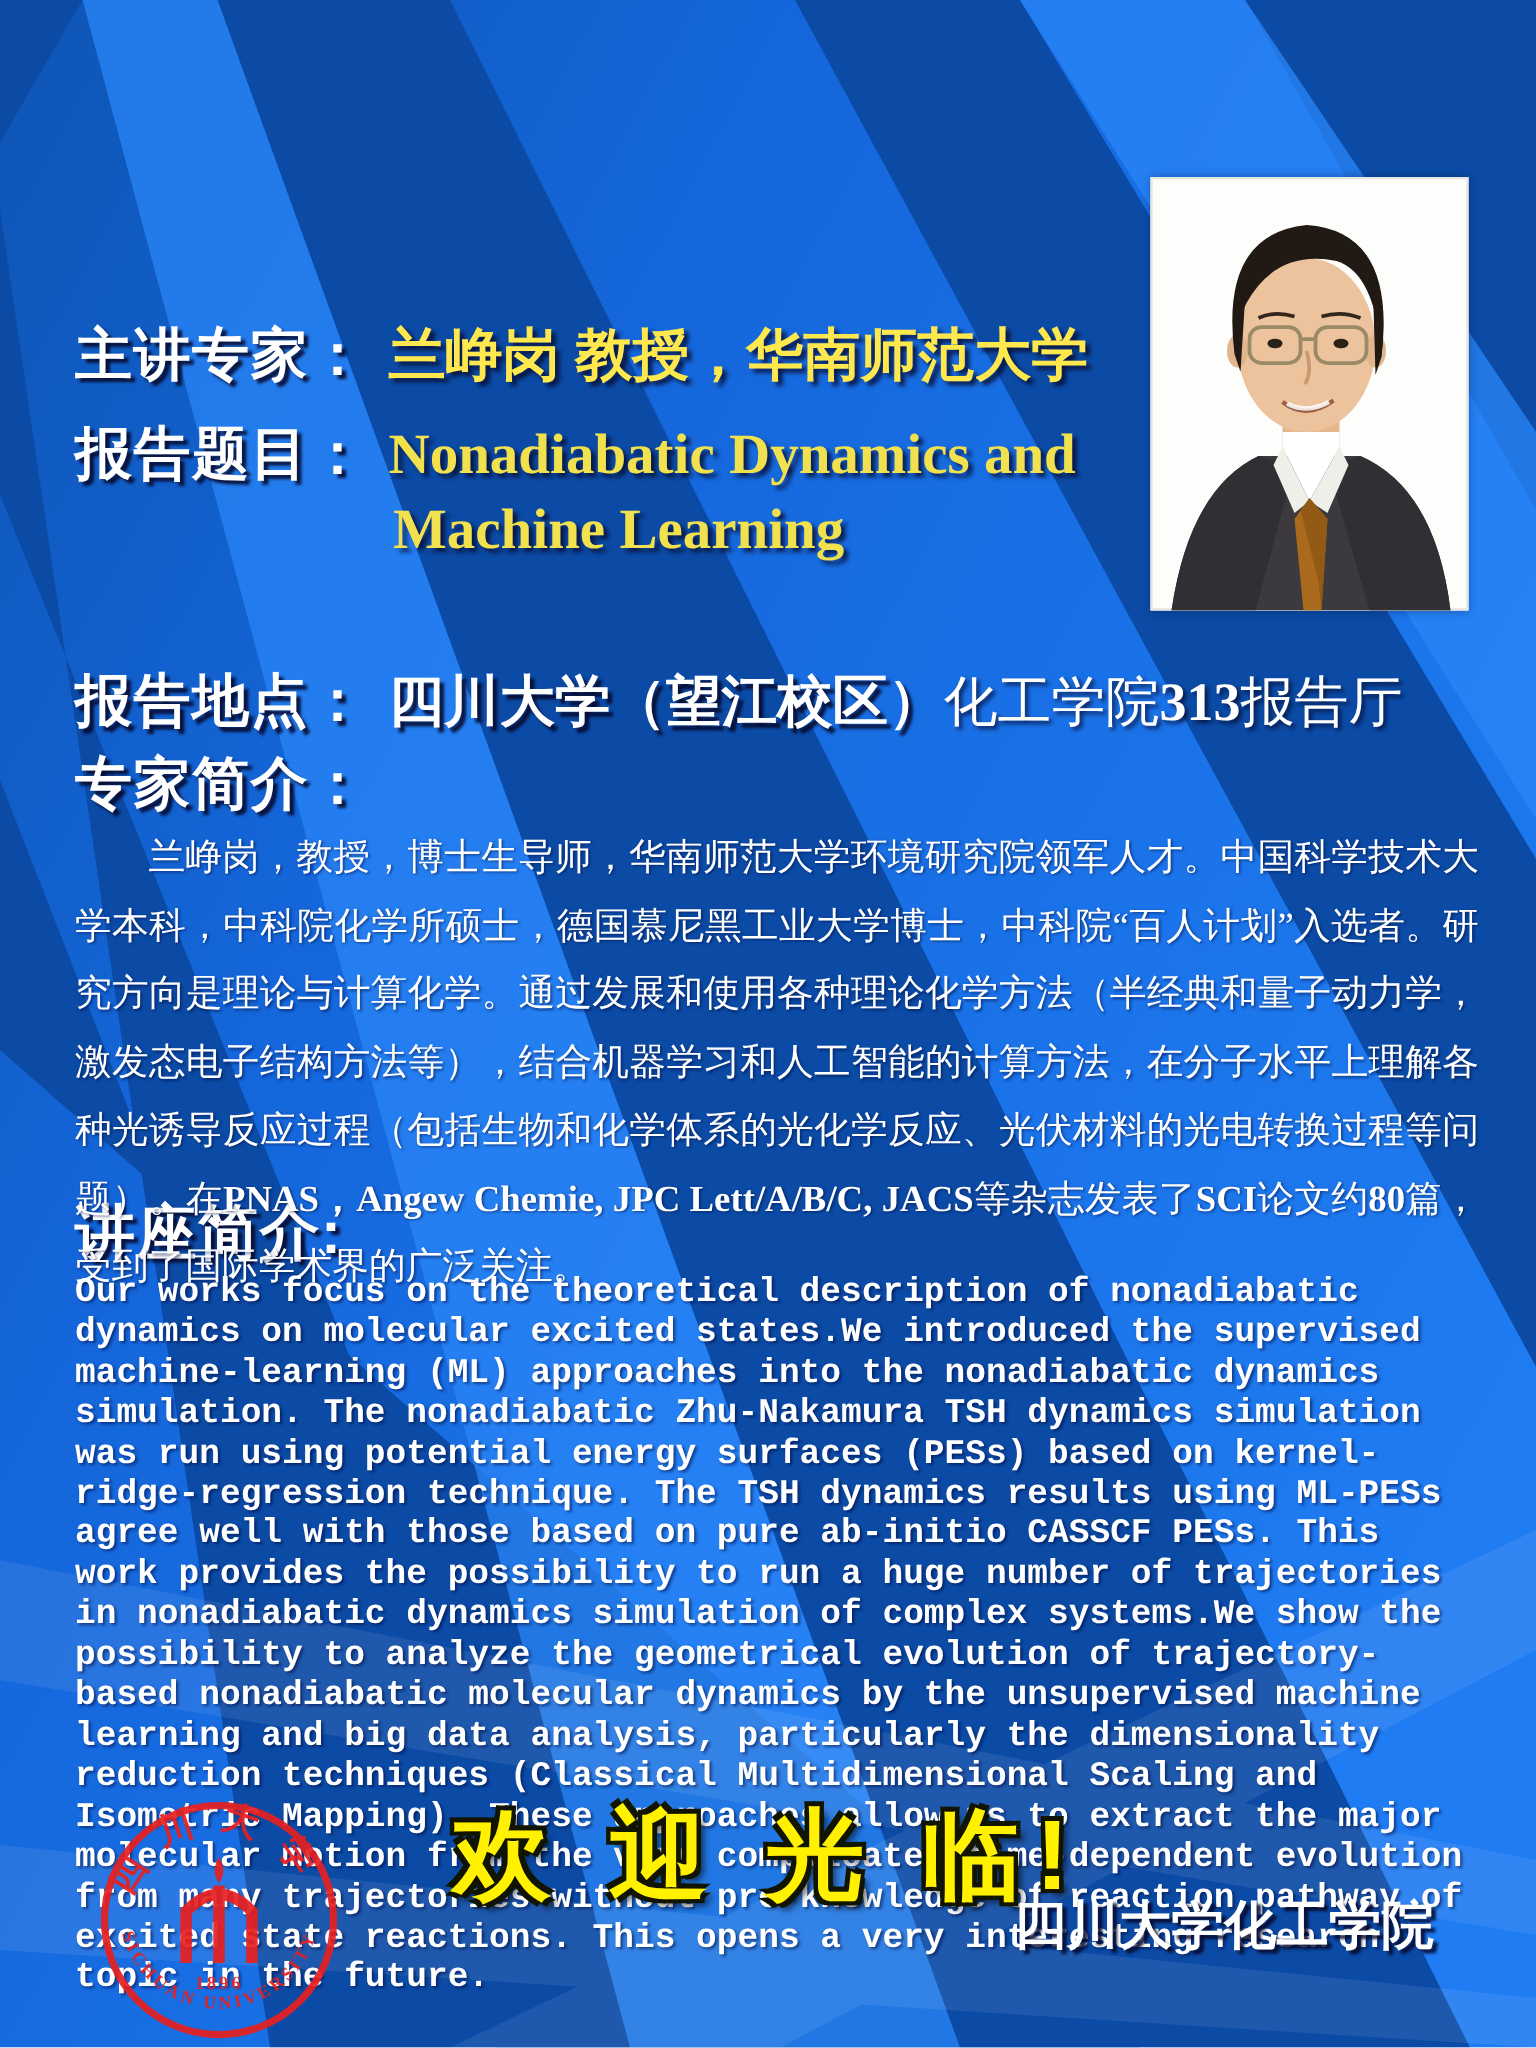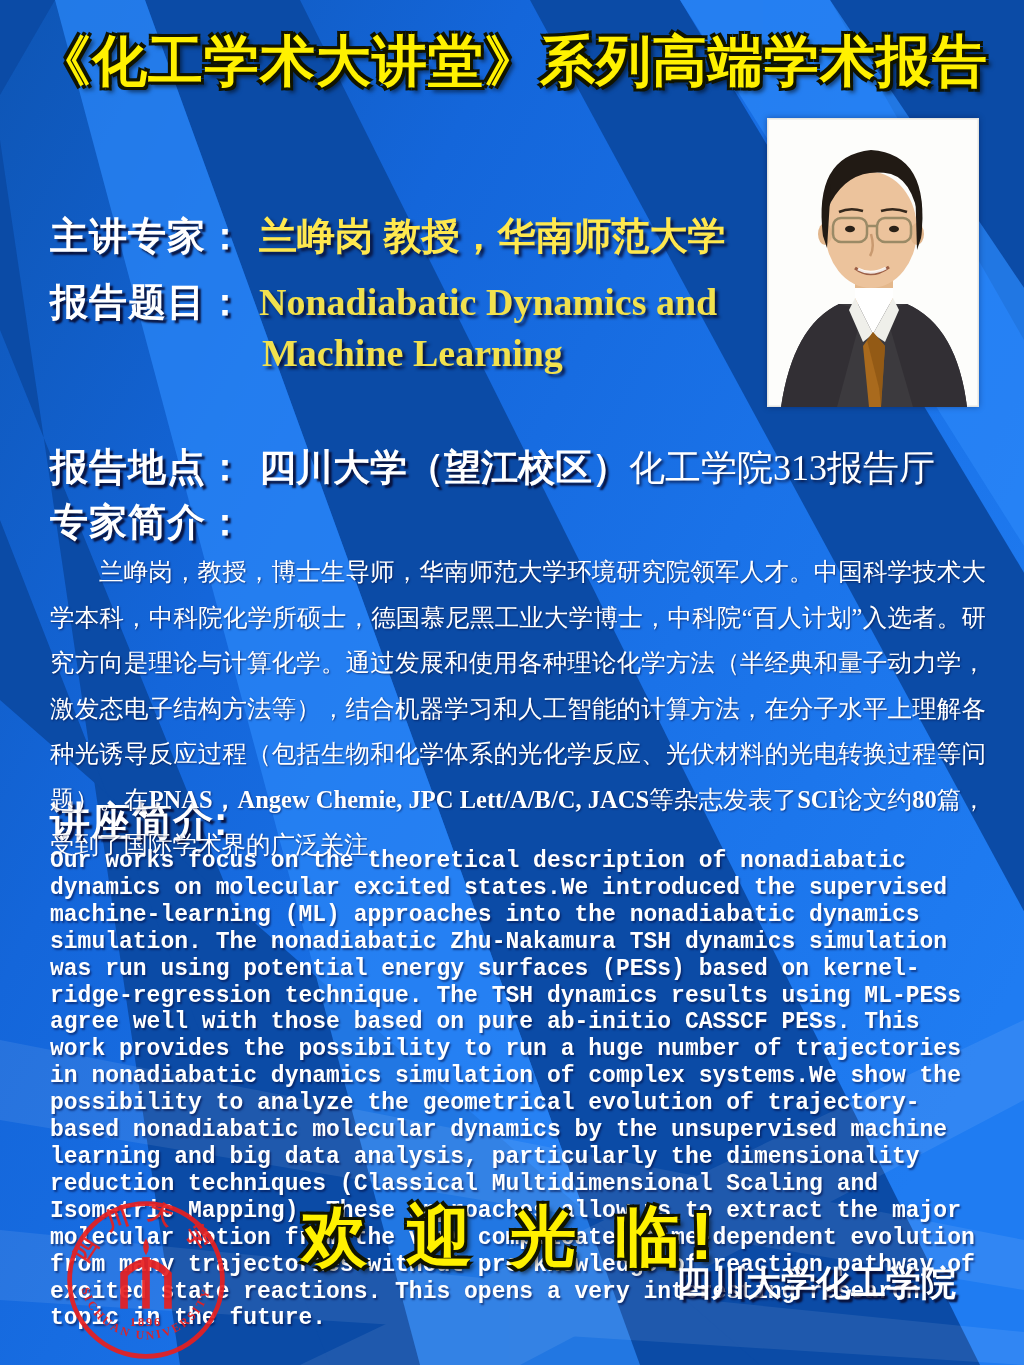--- a/index.html
+++ b/index.html
@@ -23,21 +23,21 @@
   .val-yellow{font-size:38px;font-weight:bold;color:#ffe84e;margin-left:14px;
     text-shadow:3px 3px 3px rgba(8,10,45,.85);}
   .val-topic{font-family:"Liberation Serif",serif;font-size:38px;font-weight:bold;color:#f2e14e;
     margin-left:14px;text-shadow:3px 3px 3px rgba(8,10,45,.8);}
   .val-serif-white{font-family:"Liberation Serif",serif;font-size:37px;color:#ffffff;margin-left:14px;
     text-shadow:2px 2px 3px rgba(8,10,45,.8);}
   .vb{font-size:37px;font-weight:bold;color:#fff;margin-left:14px;
     text-shadow:3px 3px 2px rgba(8,10,45,.9);}
   .vs{font-family:"Liberation Serif",serif;font-size:36px;color:#fff;
     text-shadow:2px 2px 3px rgba(8,10,45,.8);}
-  .vbd{font-weight:normal;}
+  .vbd{font-weight:bold;}
 
   
   .bio{left:50px;top:549px;width:936px;font-family:"Liberation Serif",serif;font-size:24.5px;
     line-height:45.5px;color:#ffffff;text-align:justify;text-indent:2em;
     text-shadow:1px 1px 2px rgba(0,10,60,.6);}
   .bio .b{font-weight:bold;font-family:"Liberation Serif",serif;}
   .lecture-lbl{left:50px;top:794px;}
   .abstract{left:50px;top:848px;width:938px;font-family:Liberation Mono, monospace;font-size:23px;
     font-weight:bold;line-height:26.9px;color:#ffffff;text-align:left;
     text-shadow:1.5px 1.5px 2px rgba(0,10,60,.55);}
@@ -76,21 +76,20 @@
       <polygon points="680,0 830,0 1750,1365 1540,1365"></polygon>
     </g>
     <g fill="#ffffff" opacity="0.08">
       <polygon points="0,1040 0,1120 1024,1290 1024,1240"></polygon>
       <polygon points="0,1230 0,1300 1024,1365 1024,1332"></polygon>
       <polygon points="300,1365 1024,1020 1024,1100 520,1365"></polygon>
     </g>
   </svg>
 
   <div class="layer title-block">
-    <div class="title-l1 ttl">《化工学术大讲堂》系列高端学术报告</div>
   </div>
 
   <div class="layer photo">
     <svg width="212" height="289" viewBox="0 0 212 289" aria-hidden="true">
       <rect x="0" y="0" width="212" height="289" fill="#fdfdfb"></rect>
       <rect x="0" y="0" width="212" height="289" fill="none" stroke="#e4e4e0" stroke-width="3"></rect>
 
       <rect x="88" y="158" width="38" height="38" fill="#e4b88c"></rect>
 
       <path d="M14,289 Q26,208 72,186 L140,186 Q190,208 200,289 Z" fill="#3c3a3e"></path>

